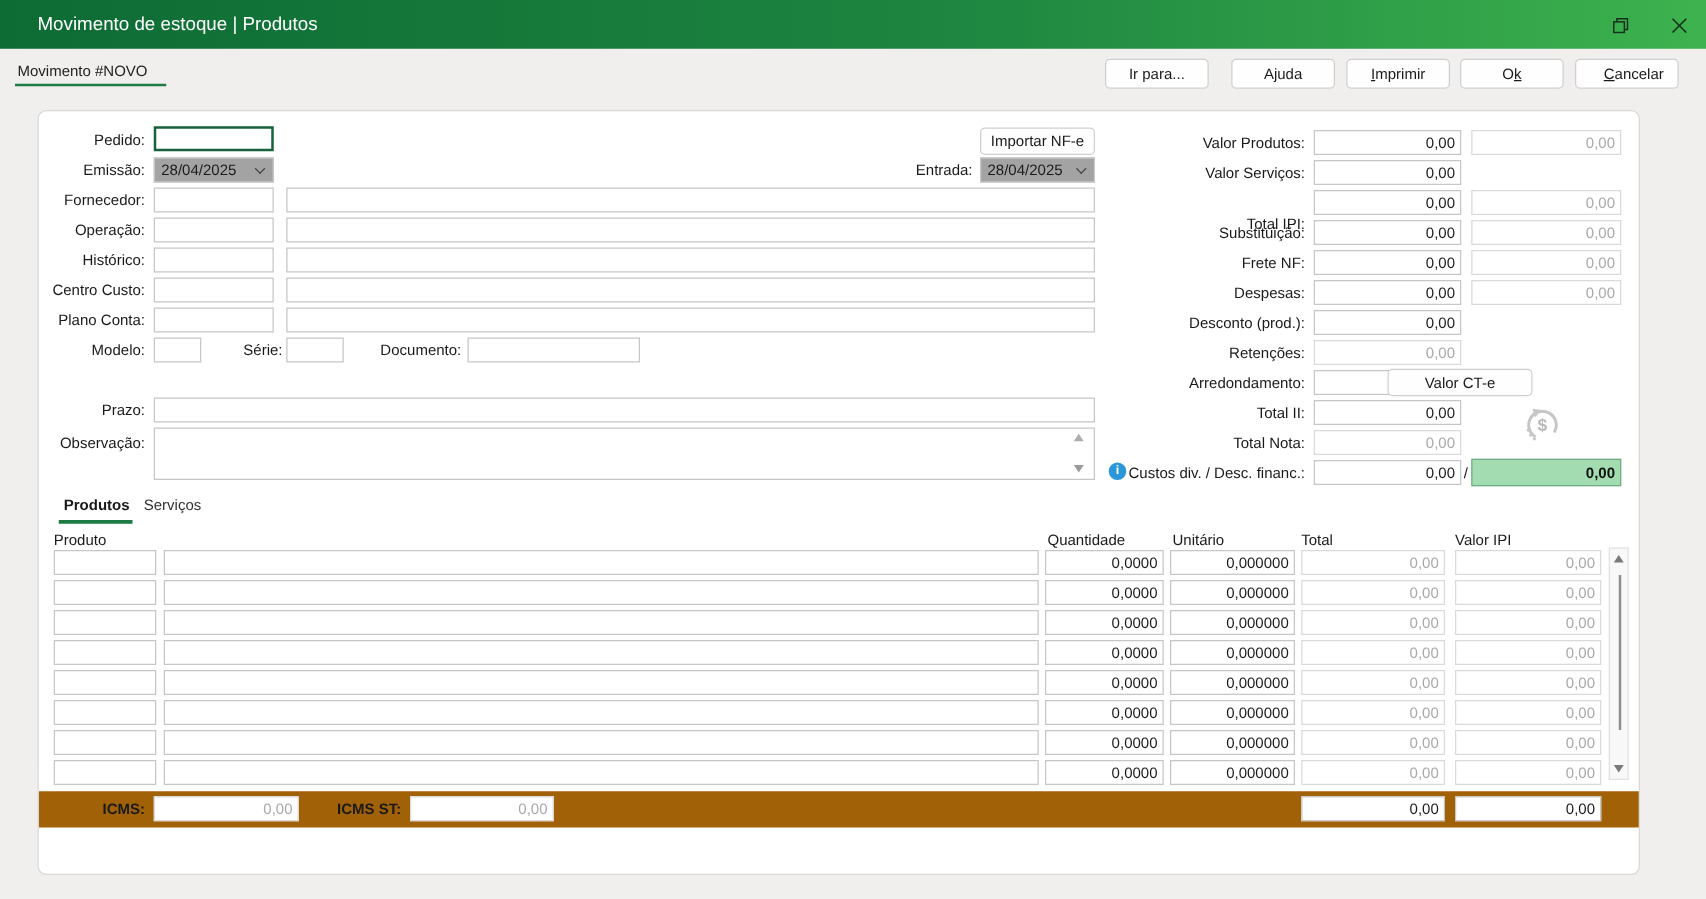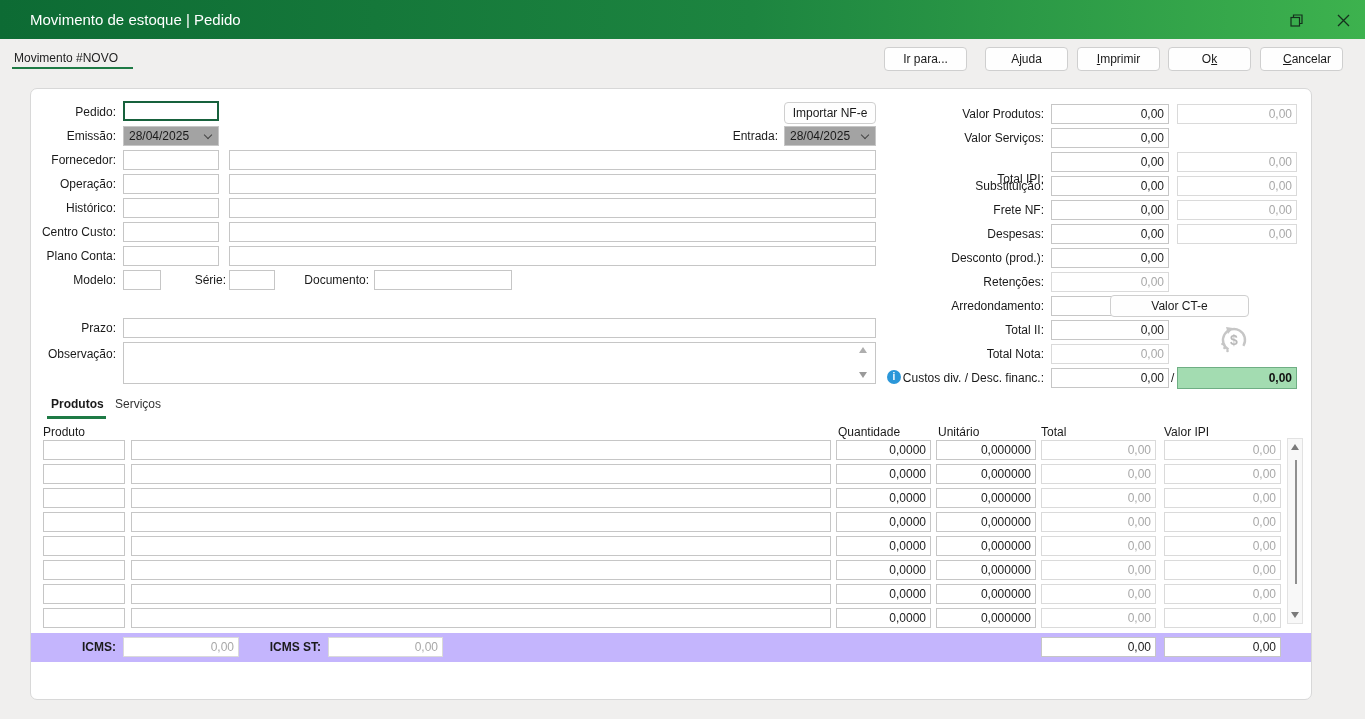--- a/index.html
+++ b/index.html
@@ -67,29 +67,29 @@
   .c-unit { left:905px; width:100px; }
   .c-tot  { left:1010px; width:115px; }
   .c-ipi  { left:1133px; width:117px; }
 
   .scrollbar { position:absolute; left:1256px; top:349px; width:16px; height:186px;
                background:#f8f8f8; border:1px solid #e2e2e2; }
   .sb-up   { position:absolute; left:3px; top:5px; }
   .sb-down { position:absolute; left:3px; bottom:5px; }
   .sb-thumb { position:absolute; left:7px; top:21px; width:2px; height:124px; background:#8f8f8f; }
 
-  .footer-strip { position:absolute; left:0; top:544px; width:1282px; height:29px; background:#c4b5fd; }
+  .footer-strip { position:absolute; left:0; top:544px; width:1282px; height:29px; background:#a16207; }
 </style>
 </head>
 <body>
 
 <div class="window">
 
   <div class="titlebar">
-    <span class="title">Movimento de estoque | Pedido</span>
+    <span class="title">Movimento de estoque | Produtos</span>
     <span class="win-btn" style="left:1281px;">
       <svg width="13" height="13" viewBox="0 0 13 13">
         <path d="M3.5 3.5 V1 H12 V9.5 H9.5" fill="none" stroke="#15301d" stroke-width="1.2"></path>
         <rect x="1" y="3.5" width="8.5" height="8.5" fill="none" stroke="#15301d" stroke-width="1.2"></rect>
       </svg>
     </span>
     <span class="win-btn" style="left:1328px;">
       <svg width="13" height="13" viewBox="0 0 13 13">
         <path d="M1 1 L12 12 M12 1 L1 12" stroke="#15301d" stroke-width="1.3"></path>
       </svg>
@@ -183,21 +183,21 @@
     <input class="inp num dim" style="left: 1146px; top: 135px; width: 120px;" value="0,00">
 
     <div class="lbl" style="left:816px;width:197px;top:159px;">Desconto (prod.):</div>
     <input class="inp num" style="left: 1020px; top: 159px; width: 118px;" value="0,00">
 
     <div class="lbl" style="left:816px;width:197px;top:183px;">Retenções:</div>
     <input class="inp num dim" style="left: 1020px; top: 183px; width: 118px;" value="0,00">
 
     <div class="lbl" style="left:816px;width:197px;top:207px;">Arredondamento:</div>
     <input class="inp num" style="left: 1020px; top: 207px; width: 118px;" value="0,00">
-    <button class="panel-btn" style="left:1079px;top:206px;width:139px;">Valor CT-e</button>
+    <button class="panel-btn" style="left:1079px;top:206px;width:116px;">Valor CT-e</button>
 
     <div class="lbl" style="left:816px;width:197px;top:231px;">Total II:</div>
     <input class="inp num" style="left: 1020px; top: 231px; width: 118px;" value="0,00">
 
     <span style="position:absolute;left:1187px;top:235px;">
       <svg width="32" height="32" viewBox="0 0 32 32">
         <circle cx="16" cy="16" r="11" fill="none" stroke="#c6c6c6" stroke-width="2.4" stroke-dasharray="52 18" transform="rotate(120 16 16)"></circle>
         <polygon points="8,3 15,4 10,10" fill="#c6c6c6"></polygon>
         <circle cx="4.5" cy="20" r="1.3" fill="#c6c6c6"></circle>
         <circle cx="6.5" cy="24" r="1.3" fill="#c6c6c6"></circle>

